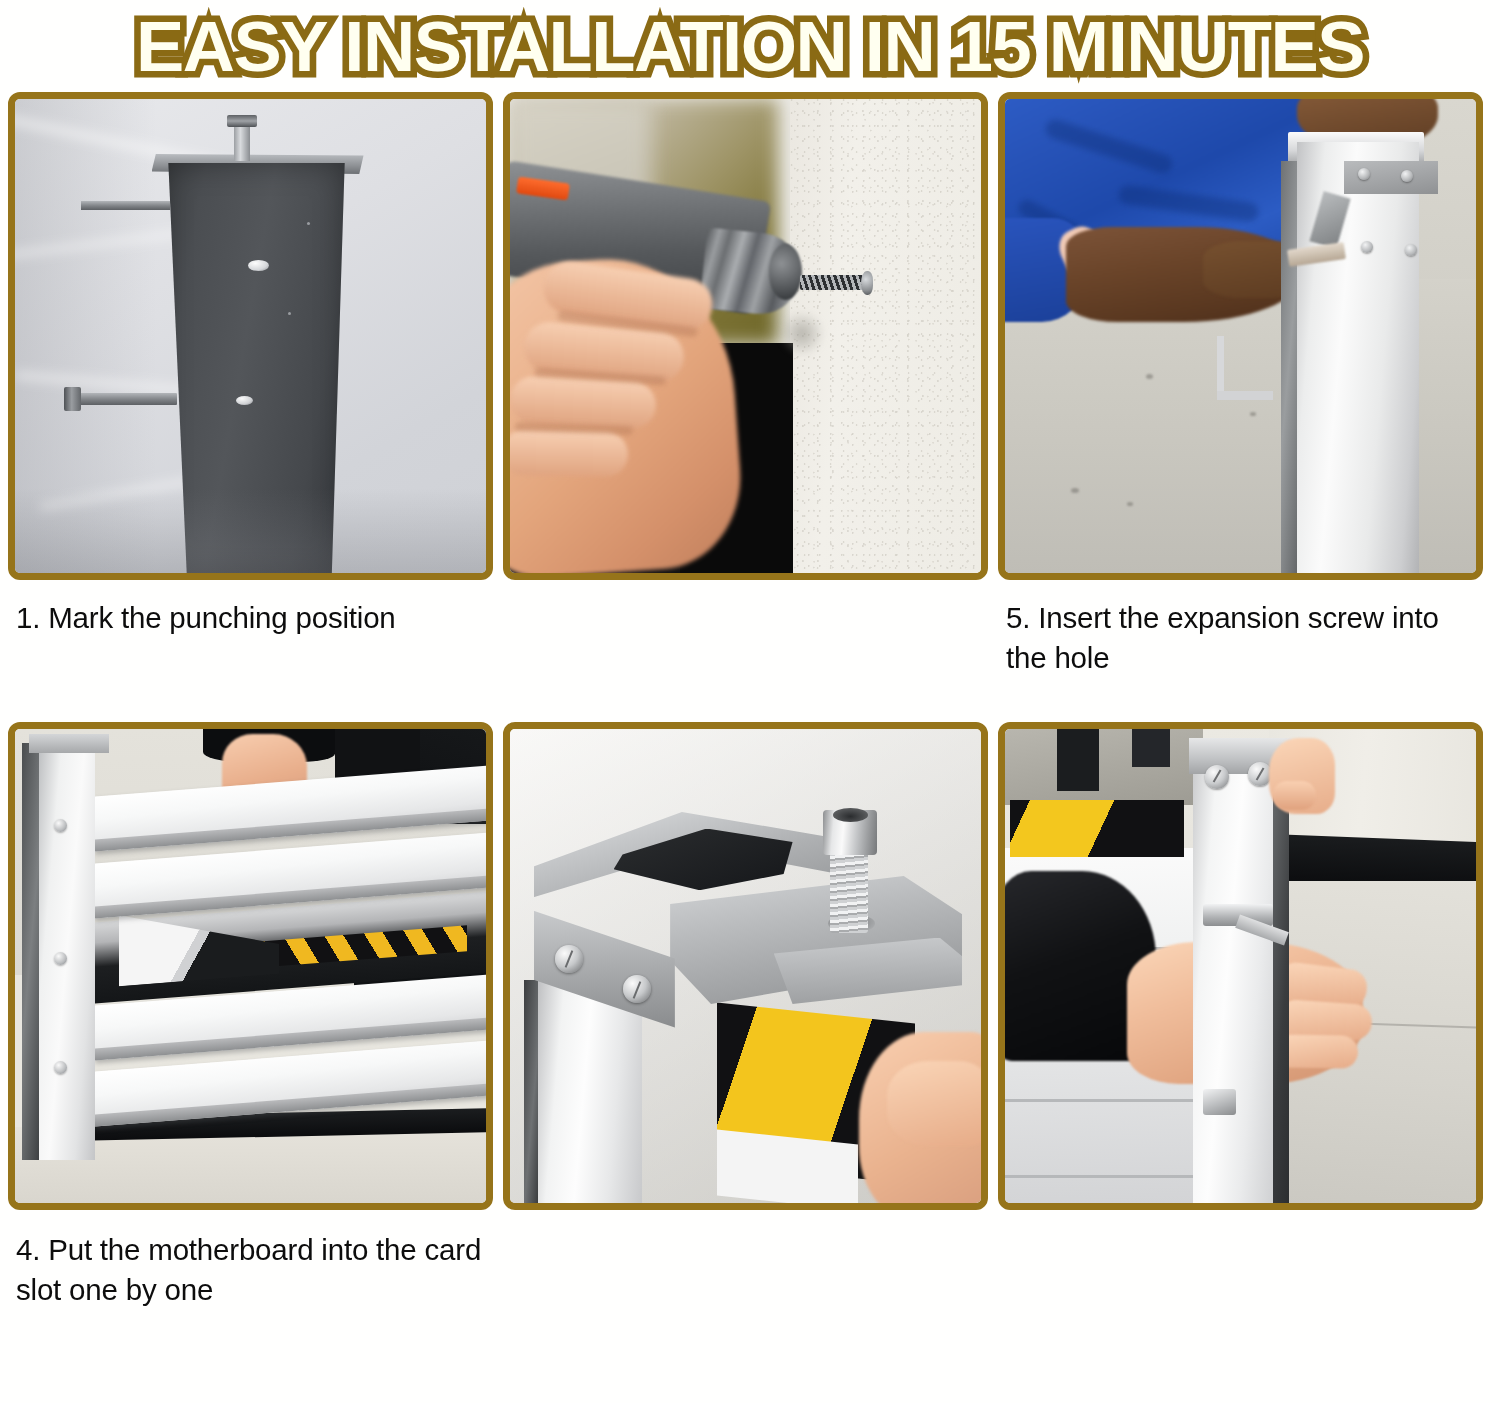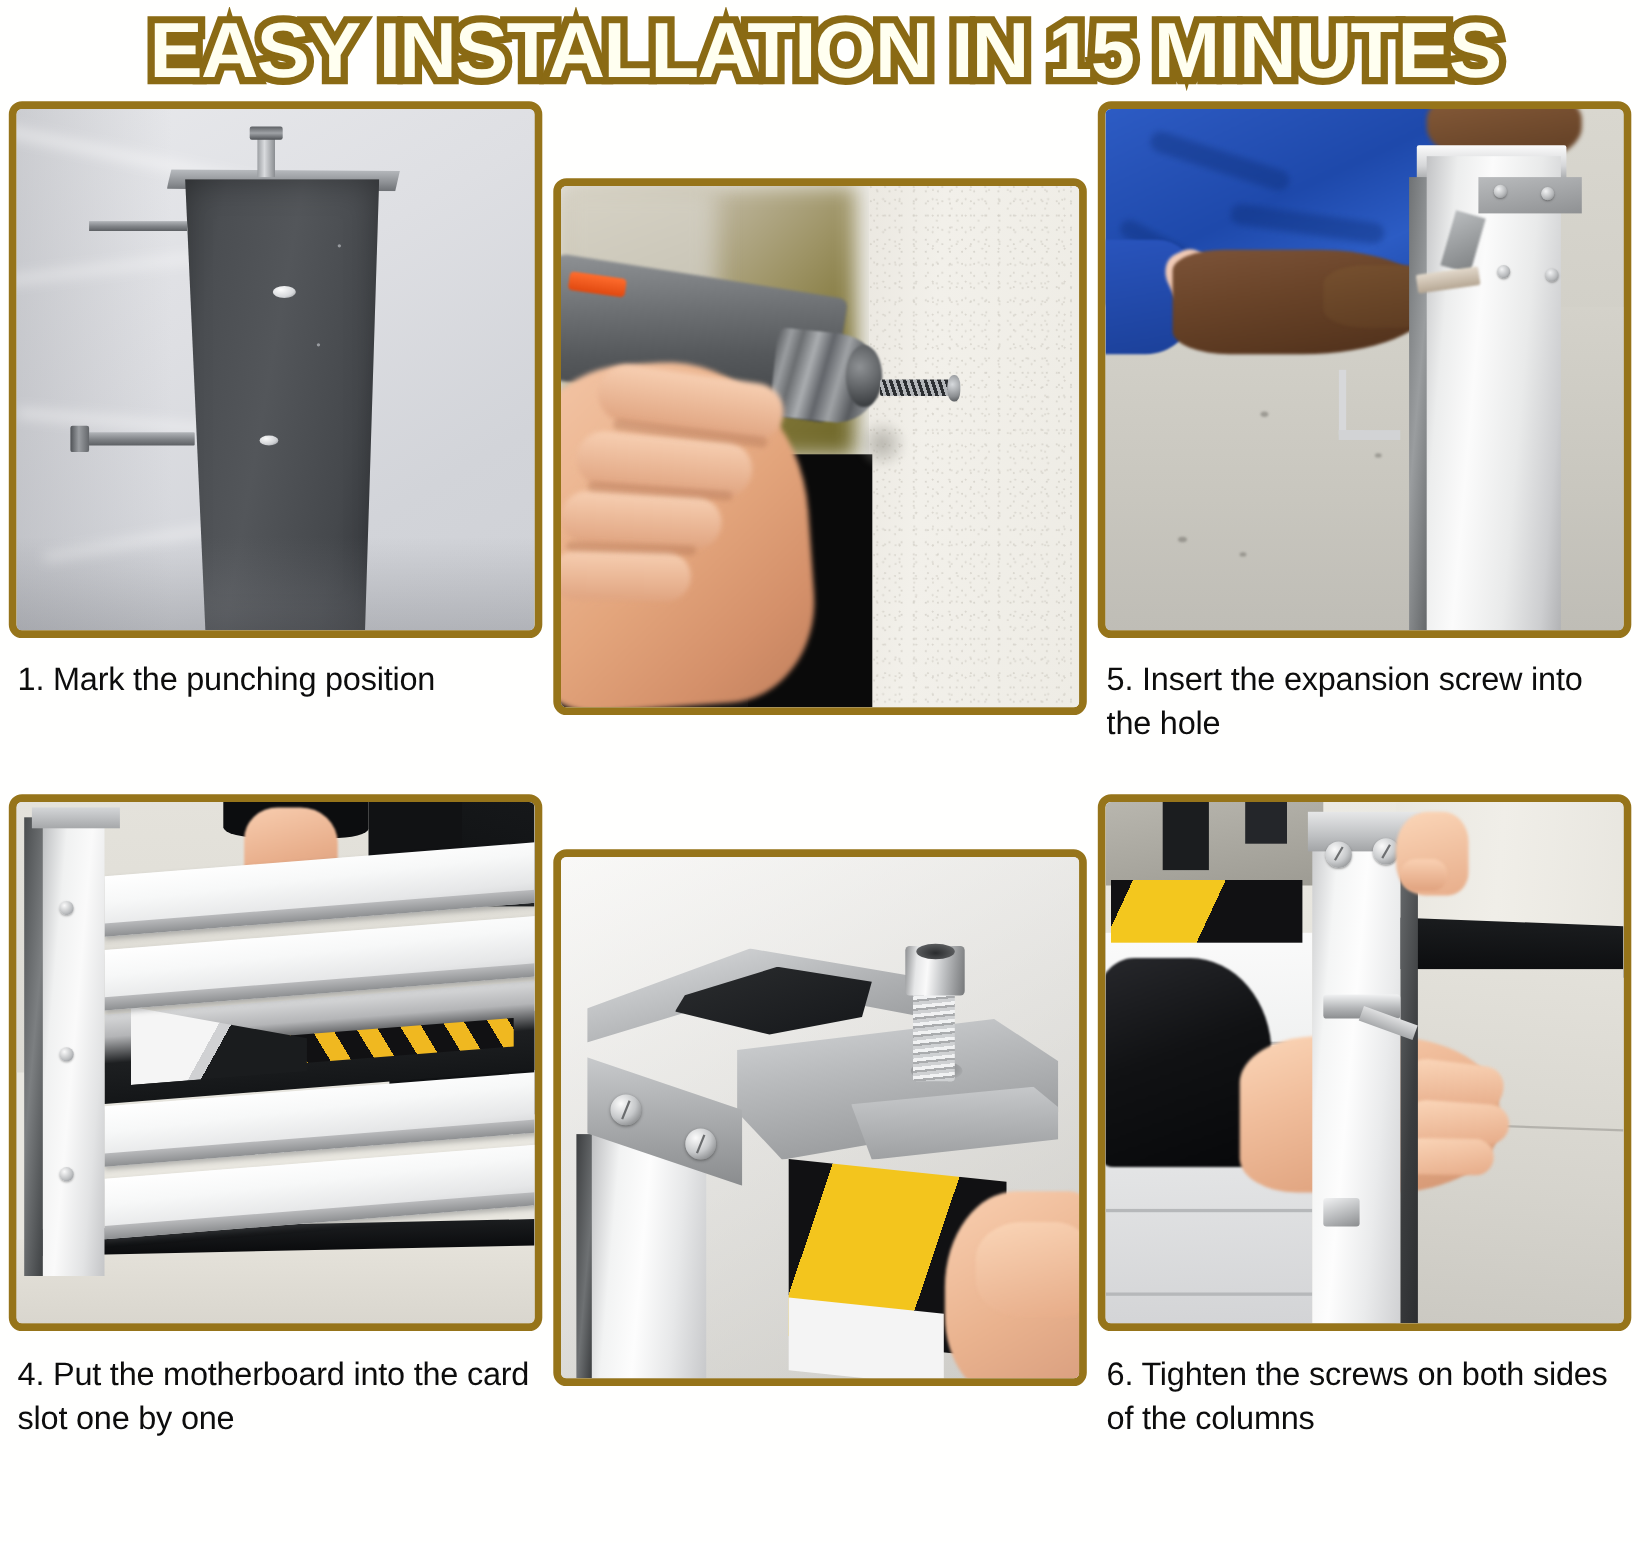--- a/index.html
+++ b/index.html
@@ -34,21 +34,20 @@
     text-shadow:0 0 0 #8a6a14;
   }
 
   
   .grid {
     padding:0 8px;
   }
   .row {
     display:flex;
     gap:10px;
-    align-items:center;
   }
   .cell {
     width:485px;
     display:flex;
     flex-direction:column;
   }
   .frame {
     border:7px solid #96741a;
     border-radius:12px;
     overflow:hidden;
@@ -766,16 +765,15 @@
           <div class="post-cap"></div>
           <div class="scr scr1"></div>
           <div class="scr scr2"></div>
           <div class="tool"></div>
           <div class="tool-shaft"></div>
           <div class="bolt-low"></div>
           <div class="hand-top"></div>
           <div class="hand-top-f"></div>
         </div>
       </div>
-      <div class="caption">6. Tighten the screws on both sides of the columns</div>
     </div>
   </div>
 </div>
 
 </body></html>

